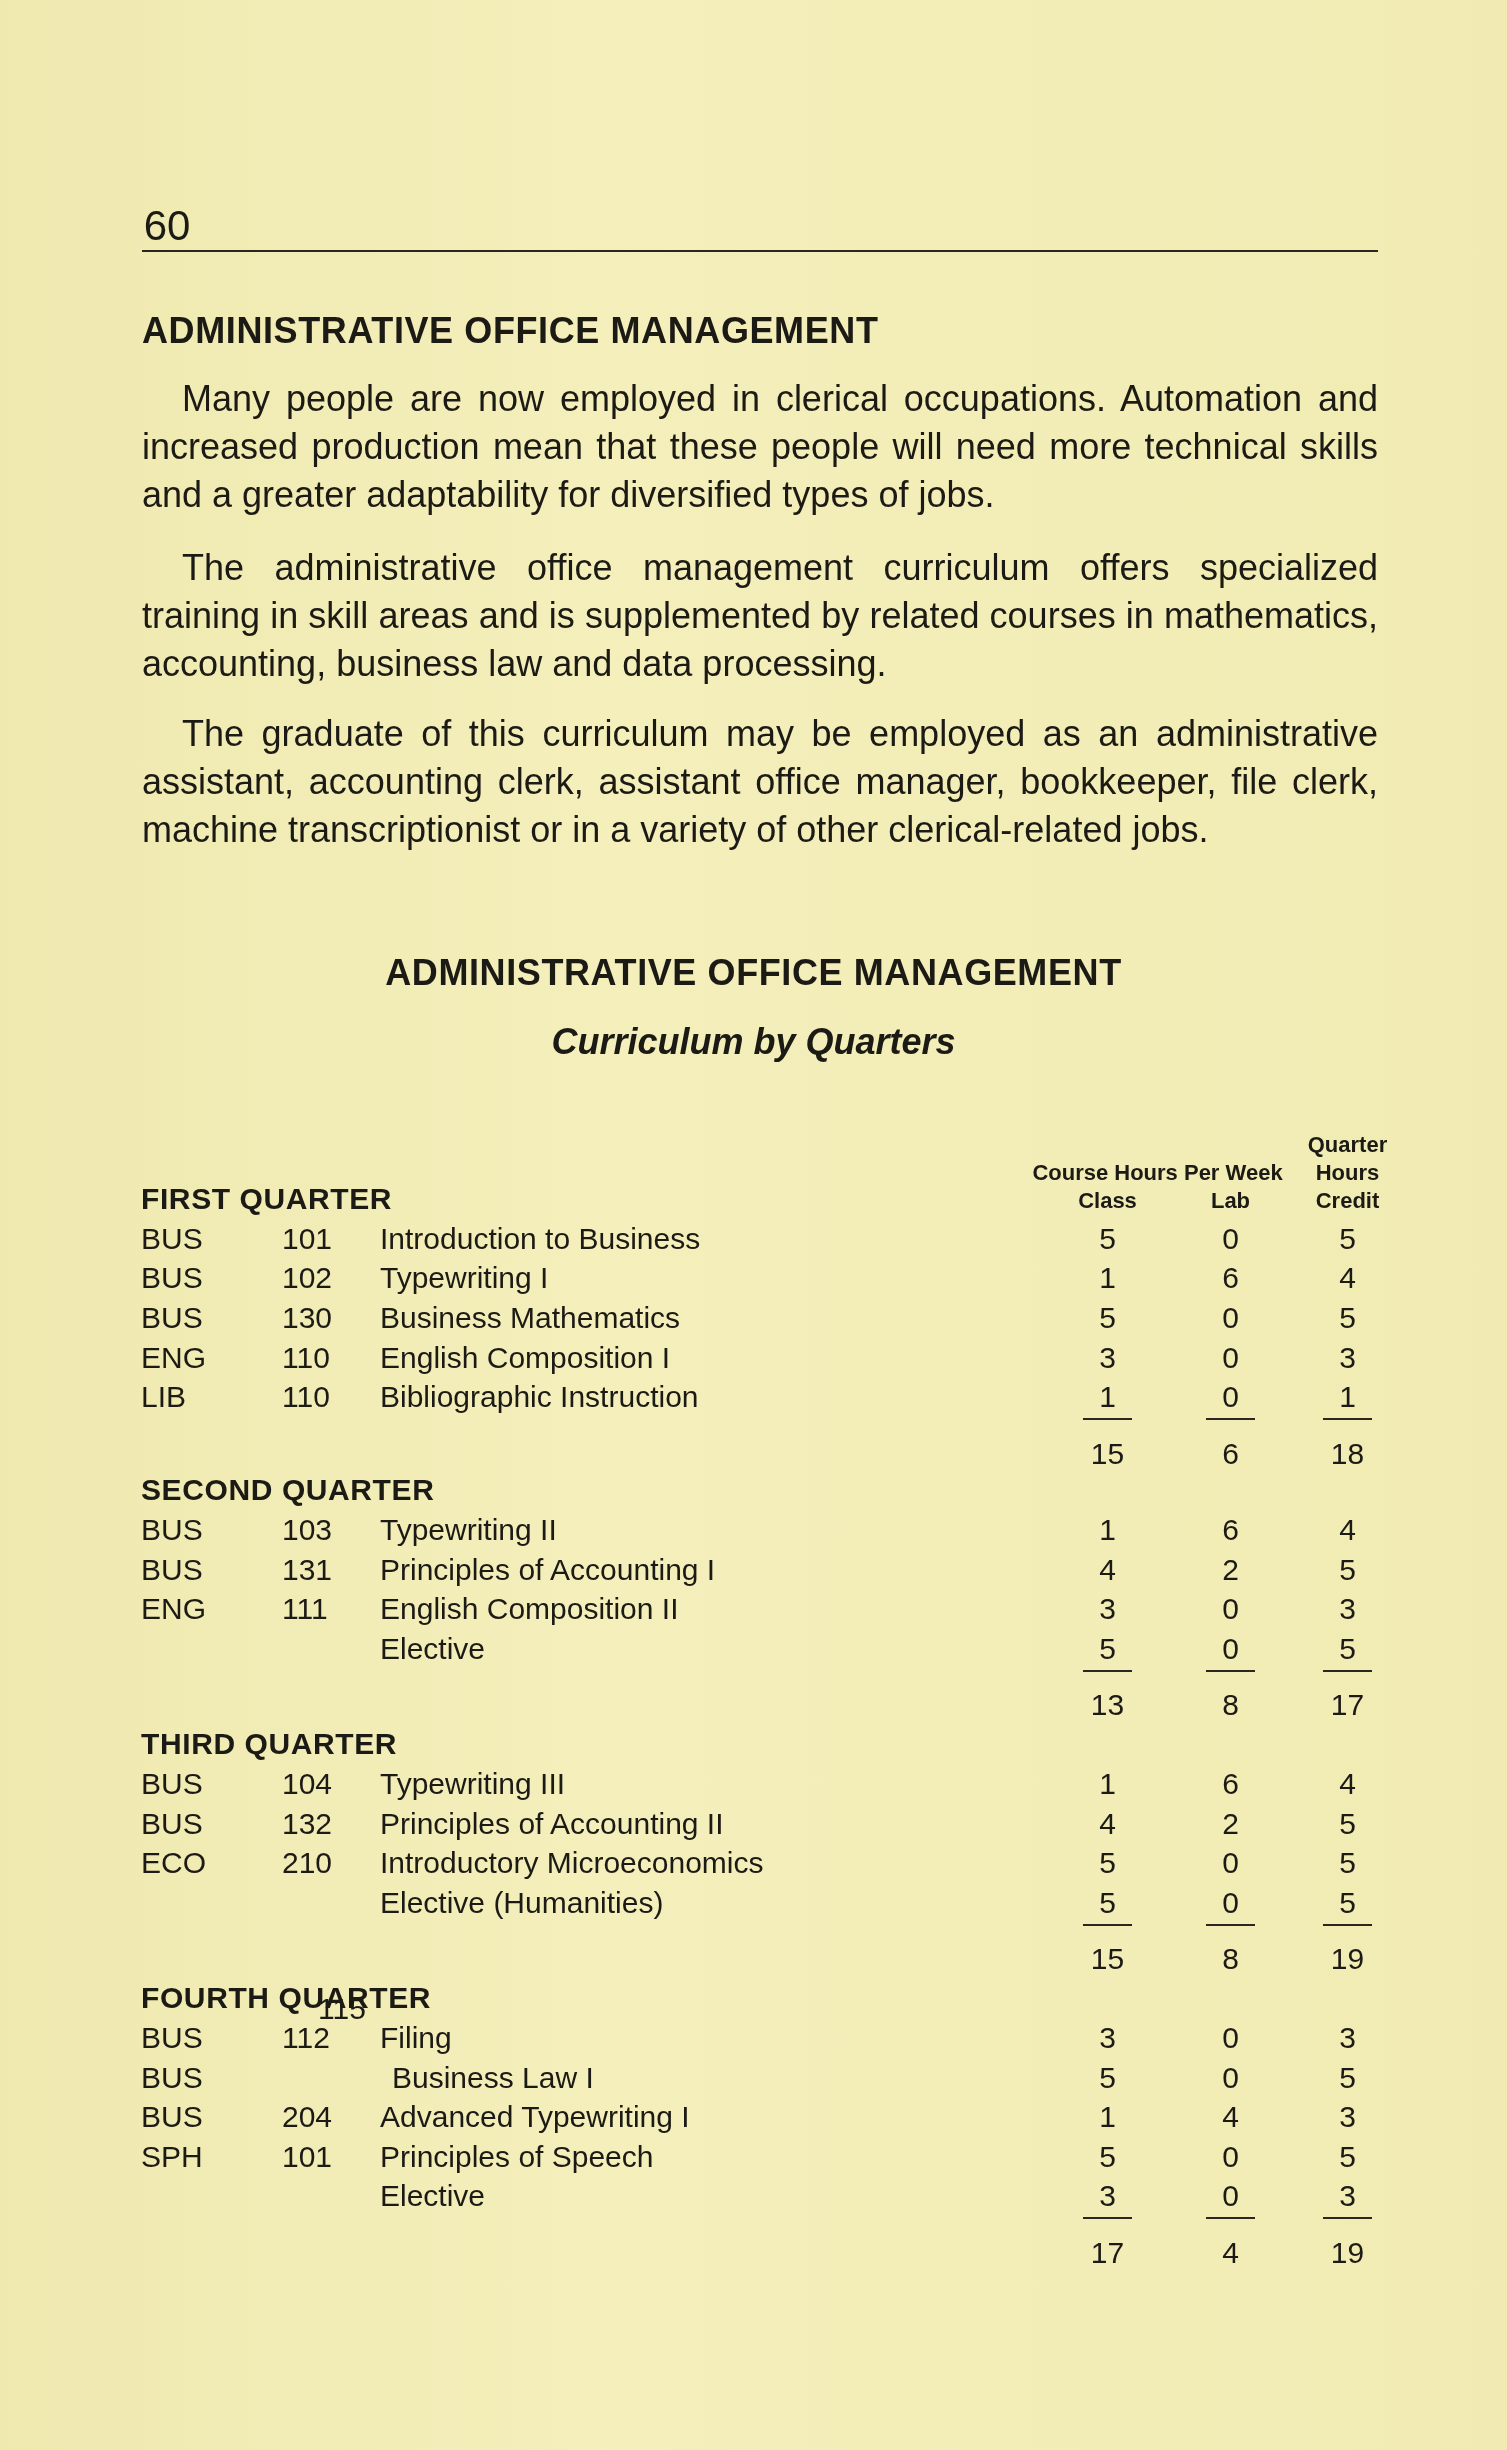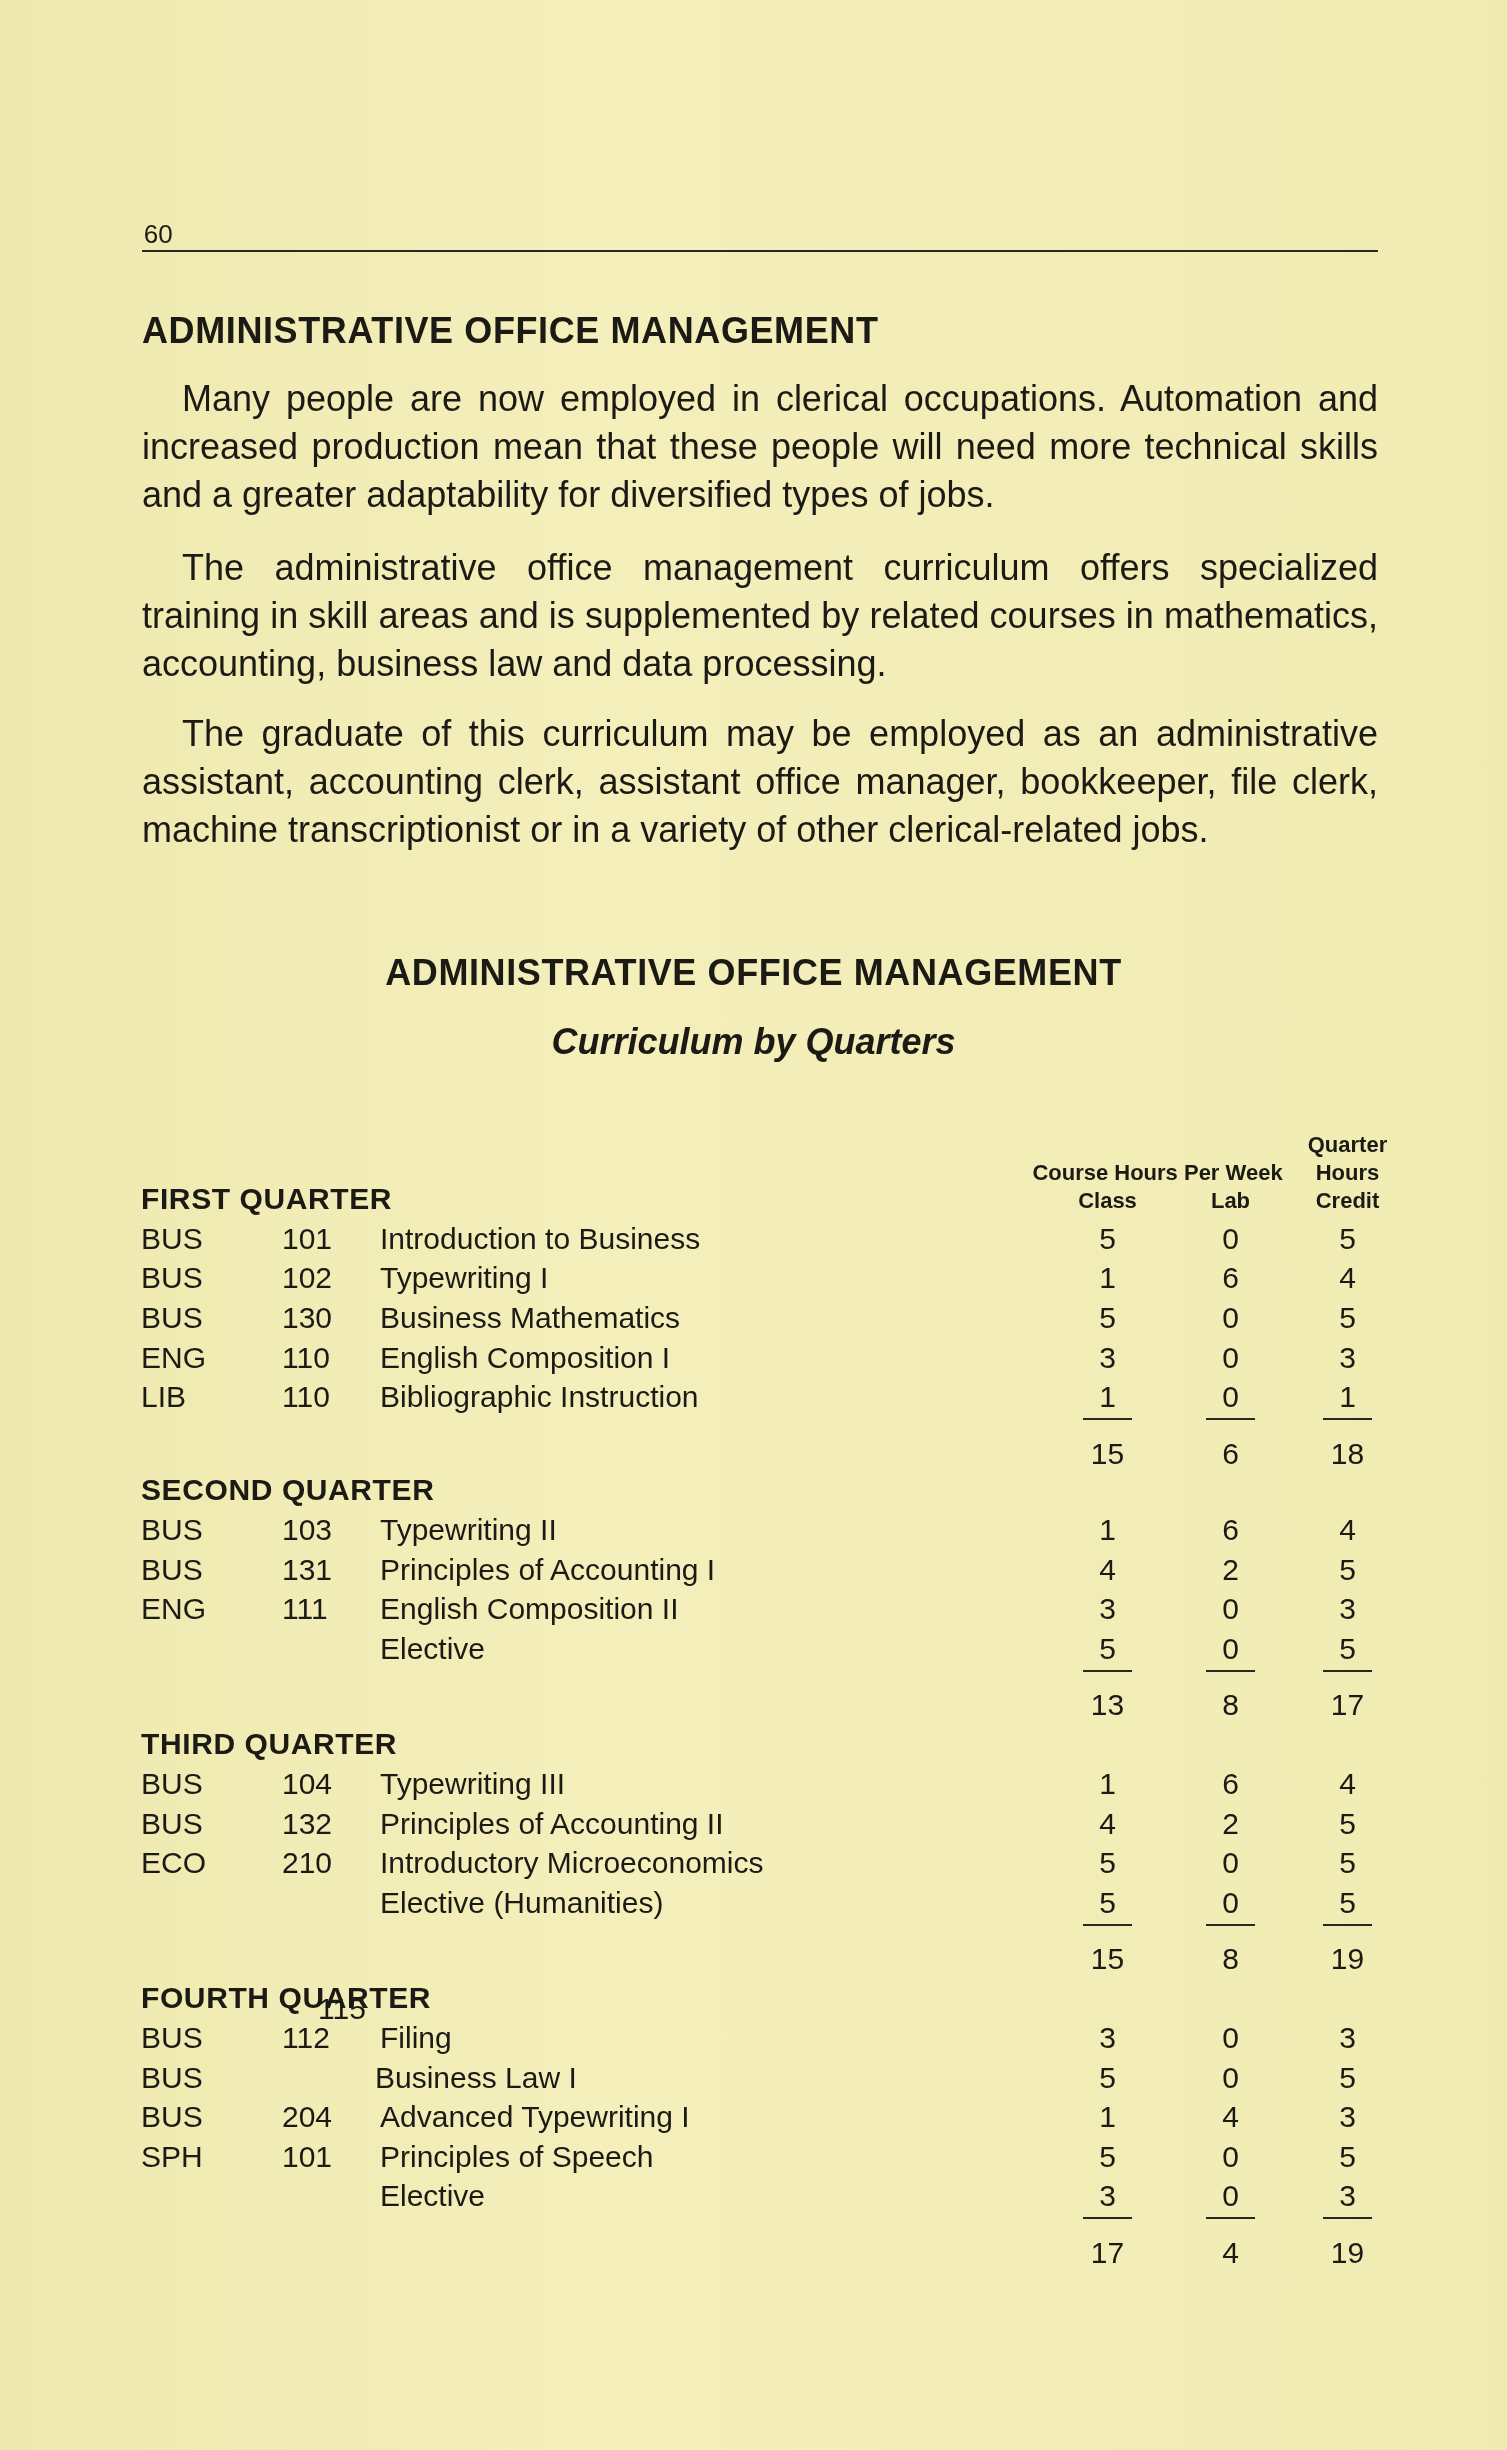--- a/index.html
+++ b/index.html
@@ -10,21 +10,21 @@
     font-family: "Liberation Sans", sans-serif;
     color: #1c1a14;
     position: relative;
     overflow: hidden;
   }
   .abs { position: absolute; }
   .running-head {
     left: 142px; top: 206px; width: 1236px; height: 44px;
     border-bottom: 2.8px solid #2a2720;
   }
-  .page-num { position: absolute; left: 1.7px; bottom: 3.3px; font-size: 26px; line-height: 1; text-align: center; }
+  .page-num { position: absolute; left: 1.7px; bottom: 3.3px; font-size: 42px; line-height: 1; text-align: center; }
   .college { position: absolute; left: 324px; bottom: 3.3px; font-size: 33px; line-height: 1; letter-spacing: 0.6px; }
   .section-h {
     left: 142px; top: 310px; font-size: 36px; font-weight: bold; letter-spacing: 0.6px;
   }
   .para {
     left: 142px; width: 1236px; font-size: 36px; line-height: 48px;
     text-align: justify; text-indent: 40px; margin: 0;
   }
   .table-title { left: 0; width: 1507px; text-align: center; top: 952px; font-size: 36px; font-weight: bold; letter-spacing: 0.6px; }
   .table-sub { left: 0; width: 1507px; text-align: center; top: 1021px; font-size: 36px; font-weight: bold; font-style: italic; }
@@ -159,21 +159,21 @@
     <div class="num" style="left:1317px; top:1942px;">19</div>
     <div class="abs qhead" style="left:141px; top:1981px;">FOURTH QUARTER</div>
     <div class="abs cell" style="left:141px; top:2021px;">BUS</div>
     <div class="abs cell" style="left:282px; top:2021px;">112</div>
     <div class="abs cell" style="left:380px; top:2021px;">Filing</div>
     <div class="num" style="left:1077px; top:2021px;">3</div>
     <div class="num" style="left:1200px; top:2021px;">0</div>
     <div class="num" style="left:1317px; top:2021px;">3</div>
     <div class="abs cell" style="left:141px; top:2061px;">BUS</div>
     <div class="abs cell" style="left:282px; top:1992px;margin-left:36px;">115</div>
-    <div class="abs cell" style="left:375px; top:2061px;">Business Law I</div>
+    <div class="abs cell" style="left:392px; top:2061px;">Business Law I</div>
     <div class="num" style="left:1077px; top:2061px;">5</div>
     <div class="num" style="left:1200px; top:2061px;">0</div>
     <div class="num" style="left:1317px; top:2061px;">5</div>
     <div class="abs cell" style="left:141px; top:2100px;">BUS</div>
     <div class="abs cell" style="left:282px; top:2100px;">204</div>
     <div class="abs cell" style="left:380px; top:2100px;">Advanced Typewriting I</div>
     <div class="num" style="left:1077px; top:2100px;">1</div>
     <div class="num" style="left:1200px; top:2100px;">4</div>
     <div class="num" style="left:1317px; top:2100px;">3</div>
     <div class="abs cell" style="left:141px; top:2140px;">SPH</div>

